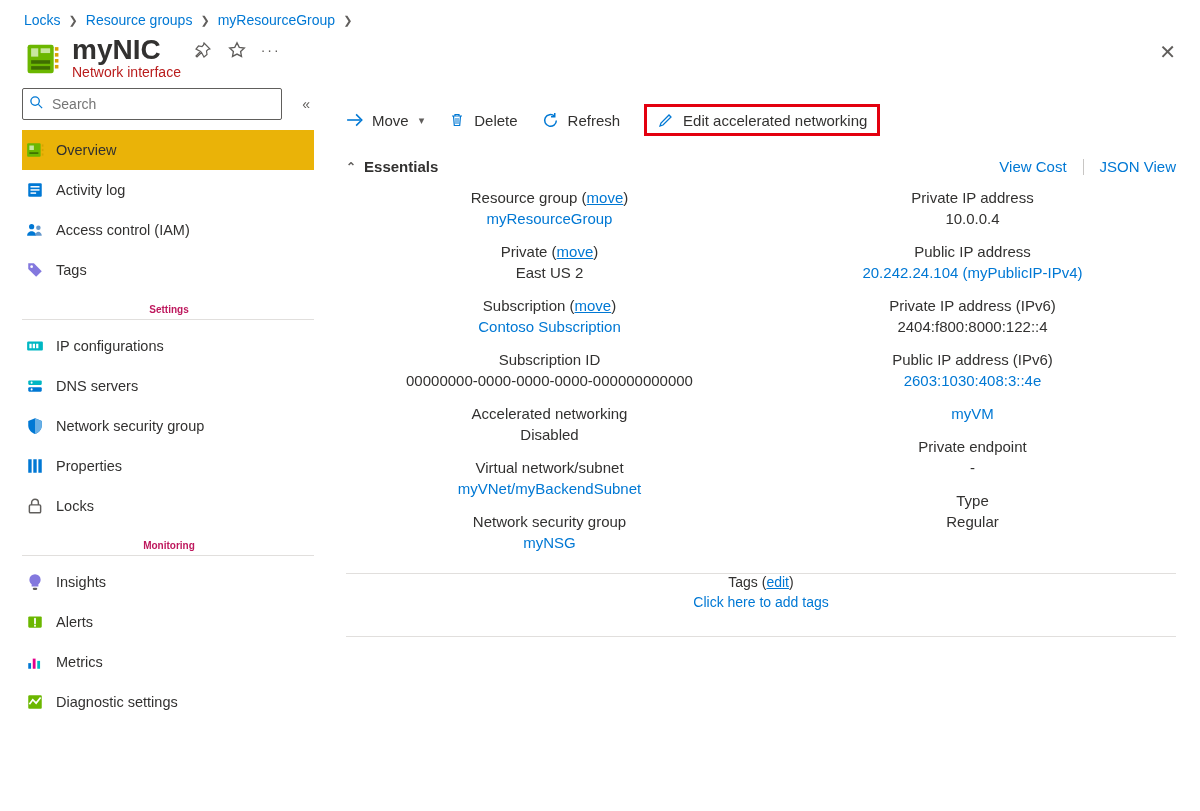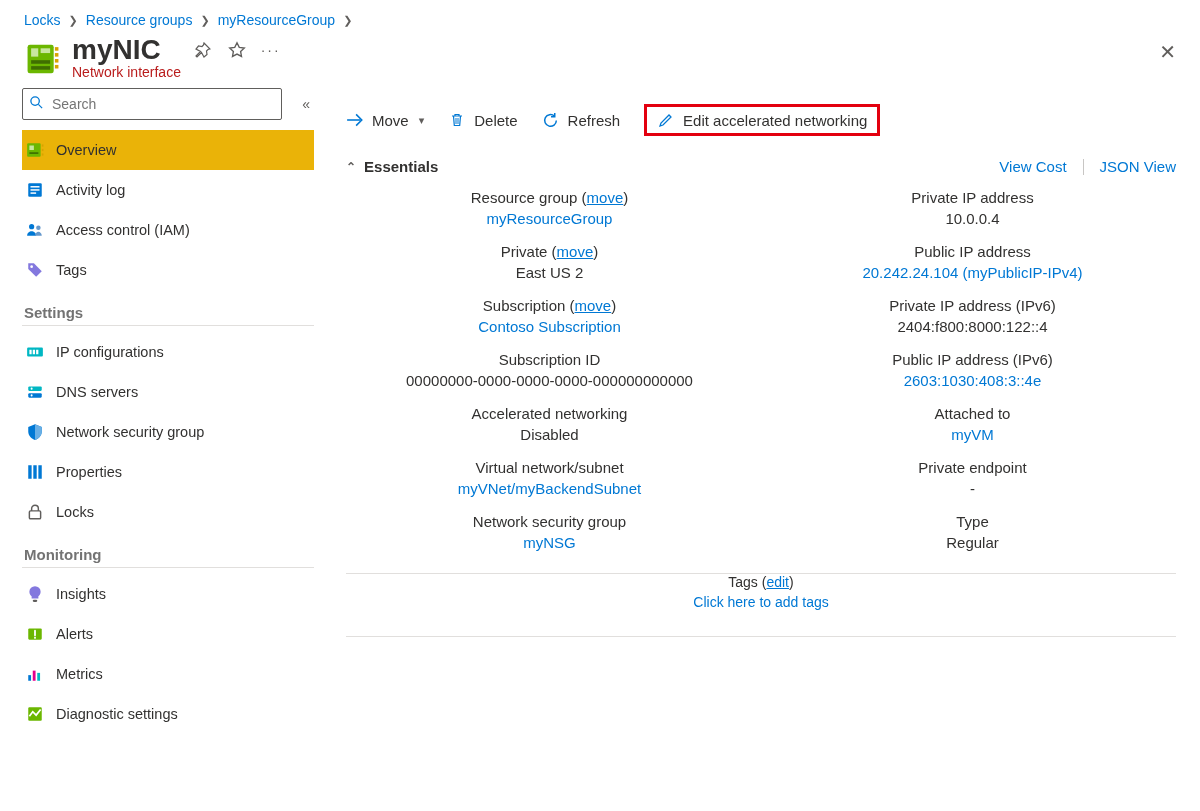--- a/index.html
+++ b/index.html
@@ -81,22 +81,23 @@
     display: flex; align-items: center; gap: 12px;
     height: 40px;
     padding: 0 8px 0 4px;
     cursor: pointer;
     border-radius: 0;
   }
   .nav-item.selected { background: #eab308; }
   .nav-item .ni-icon { width: 18px; height: 18px; display: inline-flex; align-items: center; justify-content: center; }
   .nav-item .ni-label { font-size: 14.5px; color: #323130; }
   .nav-header {
-    font-size: 15px; font-weight: 600; color: #737373;
+    font-size: 10px; font-weight: 600; color: #be185d;
     margin: 14px 0 4px 2px;
+    text-align: center;
   }
   .nav-divider { border: none; border-top: 1px solid #e1dfdd; margin: 4px 0 6px 0; }
 
   
   .toolbar {
     display: flex; align-items: center;
     gap: 24px;
     height: 48px;
     margin-top: 8px;
   }
@@ -437,21 +438,20 @@
           </div>
           <div class="prop">
             <div class="lbl"><span>Private IP address (IPv6)</span></div>
             <div class="val"><span>2404:f800:8000:122::4</span></div>
           </div>
           <div class="prop">
             <div class="lbl"><span>Public IP address (IPv6)</span></div>
             <div class="val"><a href="#">2603:1030:408:3::4e</a></div>
           </div>
           <div class="prop">
-            <div class="lbl"><span>Attached to</span></div>
             <div class="val"><a href="#">myVM</a></div>
           </div>
           <div class="prop">
             <div class="lbl"><span>Private endpoint</span></div>
             <div class="val"><span>-</span></div>
           </div>
           <div class="prop">
             <div class="lbl"><span>Type</span></div>
             <div class="val"><span>Regular</span></div>
           </div>

